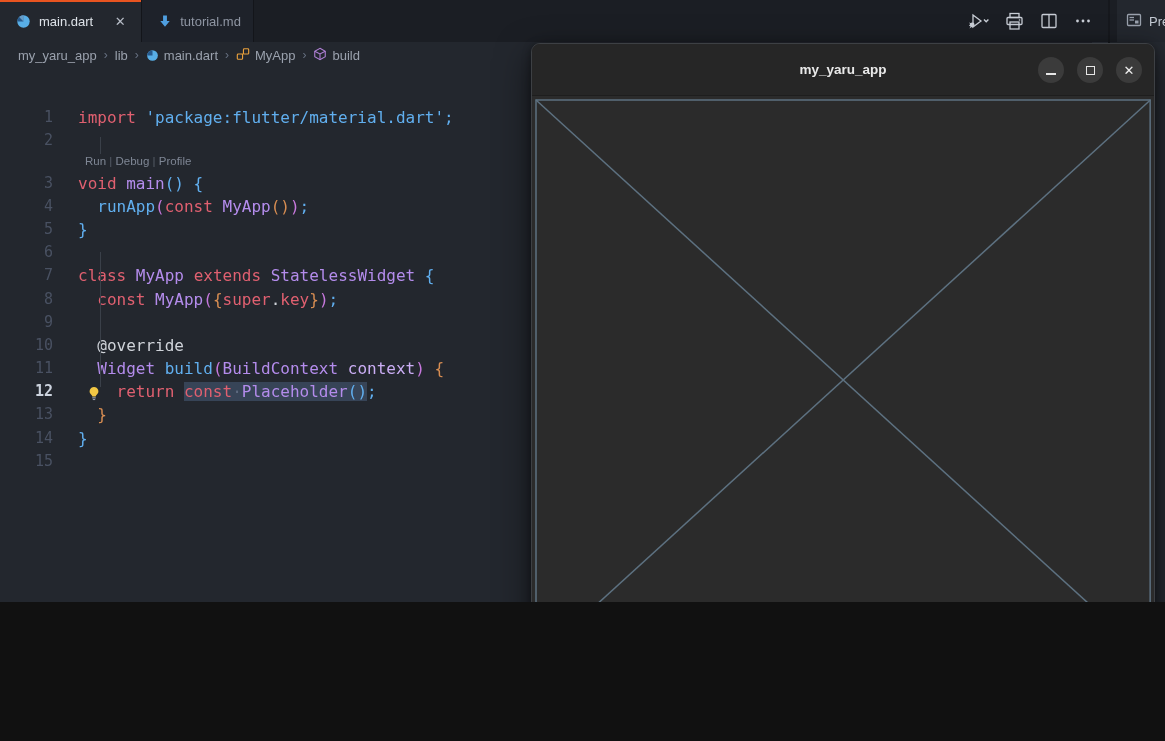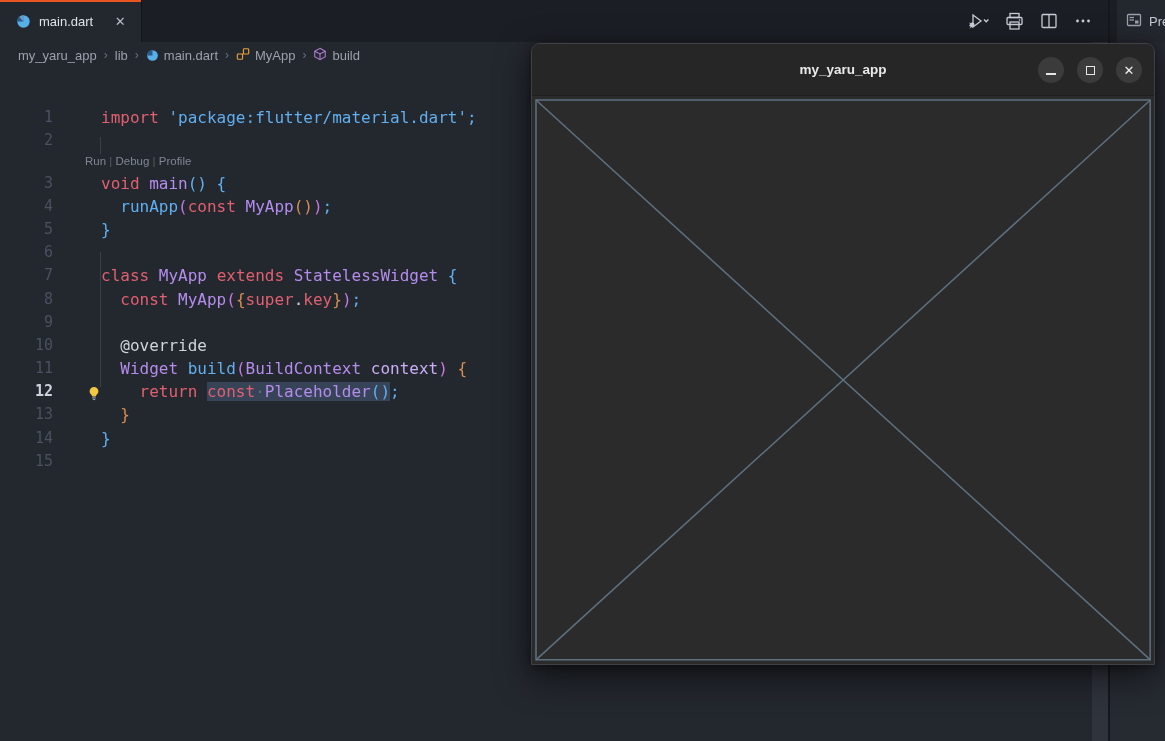--- a/index.html
+++ b/index.html
@@ -1,18 +1,18 @@
 <!DOCTYPE html>
 <html style="--accent: #e95420; --editorBg: #23272e; --stripBg: #1b1e24; --tabActiveBg: #23272e; --tabInactiveBg: #1e222a; --group2Bg: #262a31; --divider: #16181d; --scrollbar: #2f333c; --kw: #e06070; --type: #b48cec; --fn: #61afef; --str: #61afef; --punctBlue: #61afef; --punctPurple: #c678dd; --punctGold: #d78d52; --param: #cbaef5; --annot: #d0d4da; --plain: #c8cdd5; --lineNum: #495162; --lineNumActive: #ccd3de; --codelens: #7e8694; --breadcrumbFg: #9aa1ad; --winTitlebar: #262626; --winContent: #2b2b2b; --placeholderStroke: #5d7181; --selectionHl: #374457; --uiIcon: #c9ced6;"><head>
 <meta charset="utf-8">
 <style>
   * { margin:0; padding:0; box-sizing:border-box; }
   html,body { background:#111; }
   .screen {
-    position:relative; width:1165px; height:741px; overflow:hidden;
+    position:relative; width:1165px; height:602px; overflow:hidden;
     background:var(--editorBg,#23272e);
     font-family:"Liberation Sans", sans-serif;
     -webkit-font-smoothing:antialiased;
   }
   
   .tabstrip { position:absolute; left:0; top:0; width:1108px; height:42px;
     background:var(--stripBg,#1b1e24); display:flex; align-items:stretch; }
   .tab { position:relative; display:flex; align-items:center; gap:8px;
     padding:0 12px 0 16px; font-size:13px; color:#8f96a3; cursor:pointer;
     background:var(--tabInactiveBg,#1e222a); border-right:1px solid #13151a; }
@@ -30,21 +30,21 @@
     font-size:13px; color:var(--breadcrumbFg,#9aa1ad); background:var(--editorBg,#23272e); }
   .bc-sep { color:#667080; font-size:12px; }
   .bc-item { display:flex; align-items:center; gap:5px; cursor:pointer; }
   
   .code { position:absolute; left:0; top:68px; width:1092px;
     font-family:"DejaVu Sans Mono", monospace; font-size:16px; white-space:pre; }
   .crow { position:relative; height:23.2px; line-height:23.2px; display:flex; }
   .ln { display:inline-block; width:53px; text-align:right; color:var(--lineNum,#495162);
     font-size:15px; flex:none; user-select:none; }
   .ln.act { color:var(--lineNumActive,#ccd3de);font-weight:bold; }
-  .ctext { margin-left:48px; color:var(--plain,#c8cdd5); }
+  .ctext { margin-left:25px; color:var(--plain,#c8cdd5); }
   .codelens { height:19.2px; line-height:19.2px; margin-left:85px;
     font-size:11.5px; color:var(--codelens,#7e8694); font-family:"Liberation Sans",sans-serif; cursor:pointer; }
   .lens-sep { color:#565d68; }
   .tk-k { color:var(--kw,#e06070); }
   .tk-t { color:var(--type,#b48cec);text-align:center; }
   .tk-f { color:var(--fn,#61afef); }
   .tk-s { color:var(--str,#61afef); }
   .tk-pb { color:var(--punctBlue,#61afef); }
   .tk-pp { color:var(--punctPurple,#c678dd); }
   .tk-pg { color:var(--punctGold,#d78d52); }
@@ -94,20 +94,28 @@
       <span class="tab-icon">
         <svg width="15" height="15" viewBox="0 0 16 16">
           <circle cx="8" cy="8" r="6.6" fill="#58aee6"></circle>
           <path d="M8 1.4 A6.6 6.6 0 0 0 1.4 8 L8 8 Z" fill="#27598c"></path>
           <path d="M3.3 3.3 A6.6 6.6 0 0 1 8 1.4 L8 8 Z" fill="#9fd4f5" opacity="0.55"></path>
         </svg>
       </span>
       <span class="tab-label">main.dart</span>
       <span class="tab-close">✕</span>
     </div>
+    <div class="tab">
+      <span class="tab-icon">
+        <svg width="14" height="14" viewBox="0 0 16 16">
+          <path d="M8 14.5 L2.6 8 H5.8 V1.8 H10.2 V8 H13.4 Z" fill="#4f9fe0"></path>
+        </svg>
+      </span>
+      <span class="tab-label">tutorial.md</span>
+    </div>
 
     <div class="actions">
       <span class="act-btn">
         <svg width="22" height="18" viewBox="0 0 22 18" fill="none" stroke="#c9ced6" stroke-width="1.3">
           <path d="M6 3 L14 9 L6 15 Z"></path>
           <circle cx="5.2" cy="13" r="2.4" fill="#c9ced6" stroke="none"></circle>
           <path d="M2.5 11 L4 12 M2.2 13.4 L3.6 13.4 M2.8 15.8 L4.2 14.6" stroke-width="1"></path>
           <path d="M17 7.5 L19.2 9.7 L21.4 7.5" stroke-width="1.4"></path>
         </svg>
       </span>

